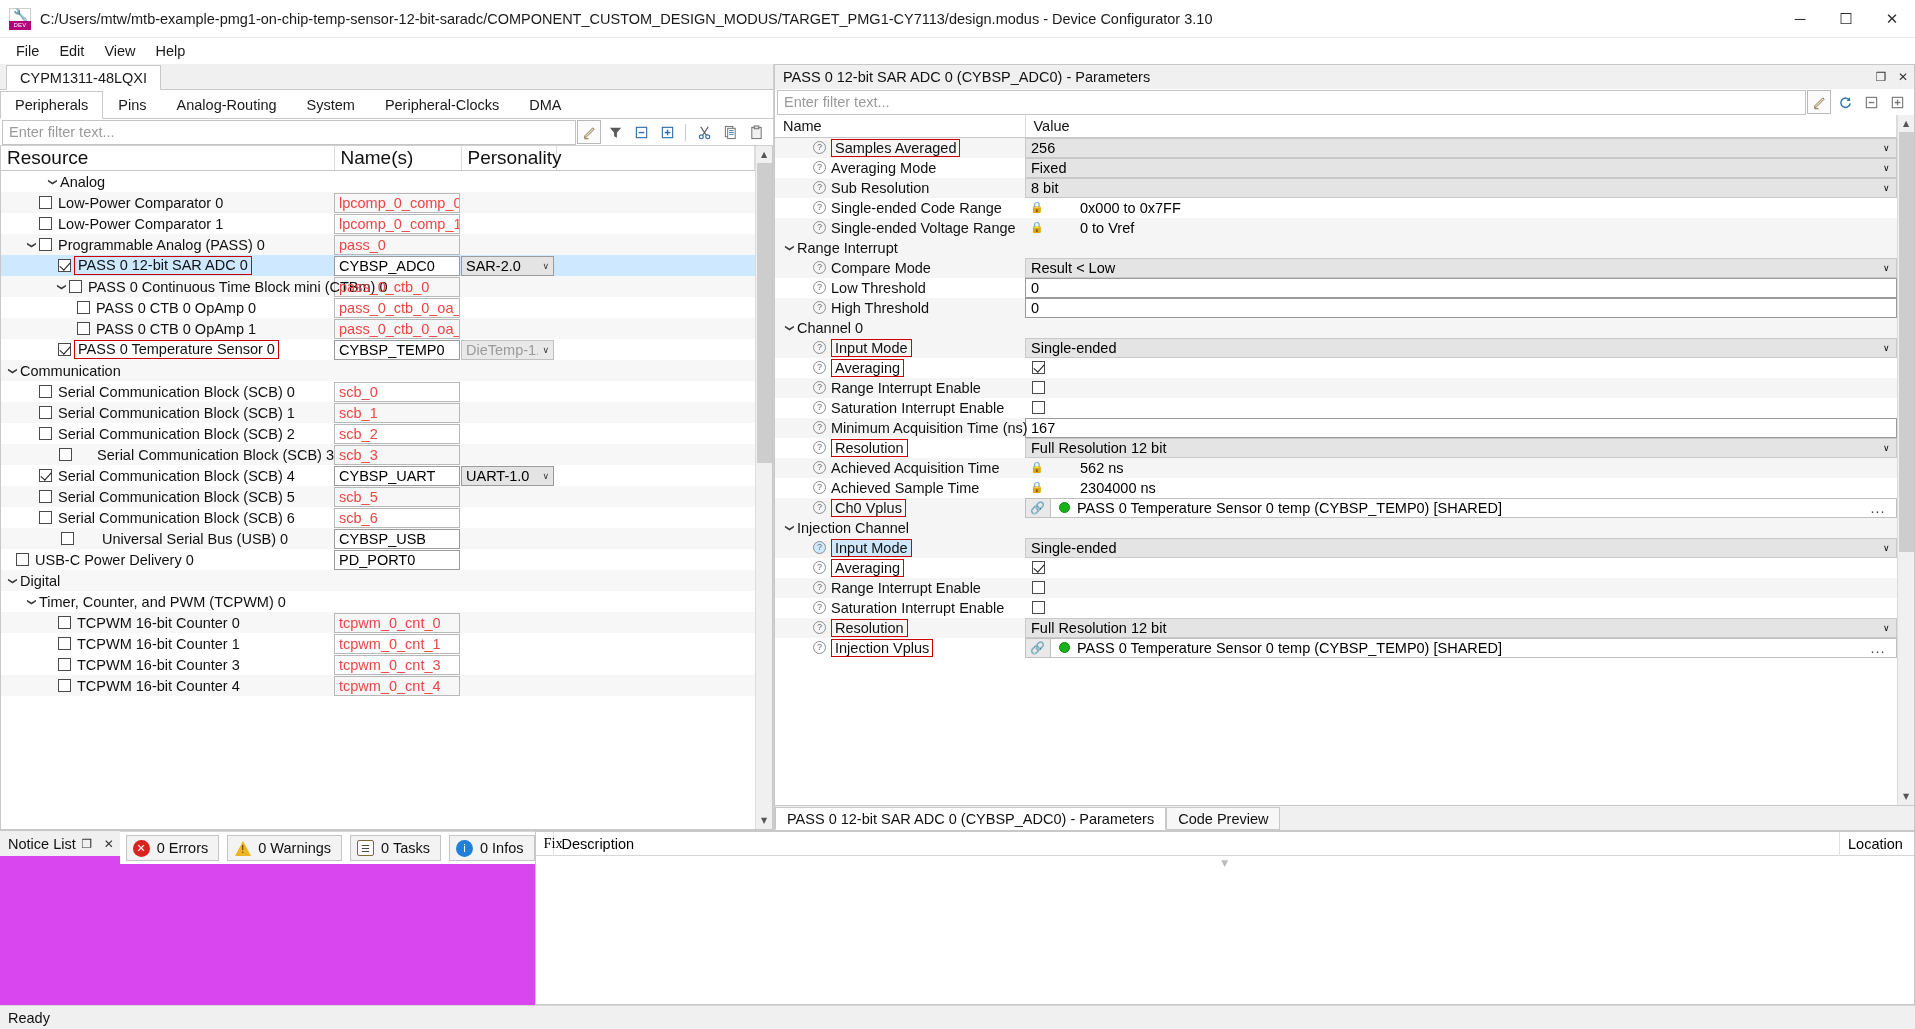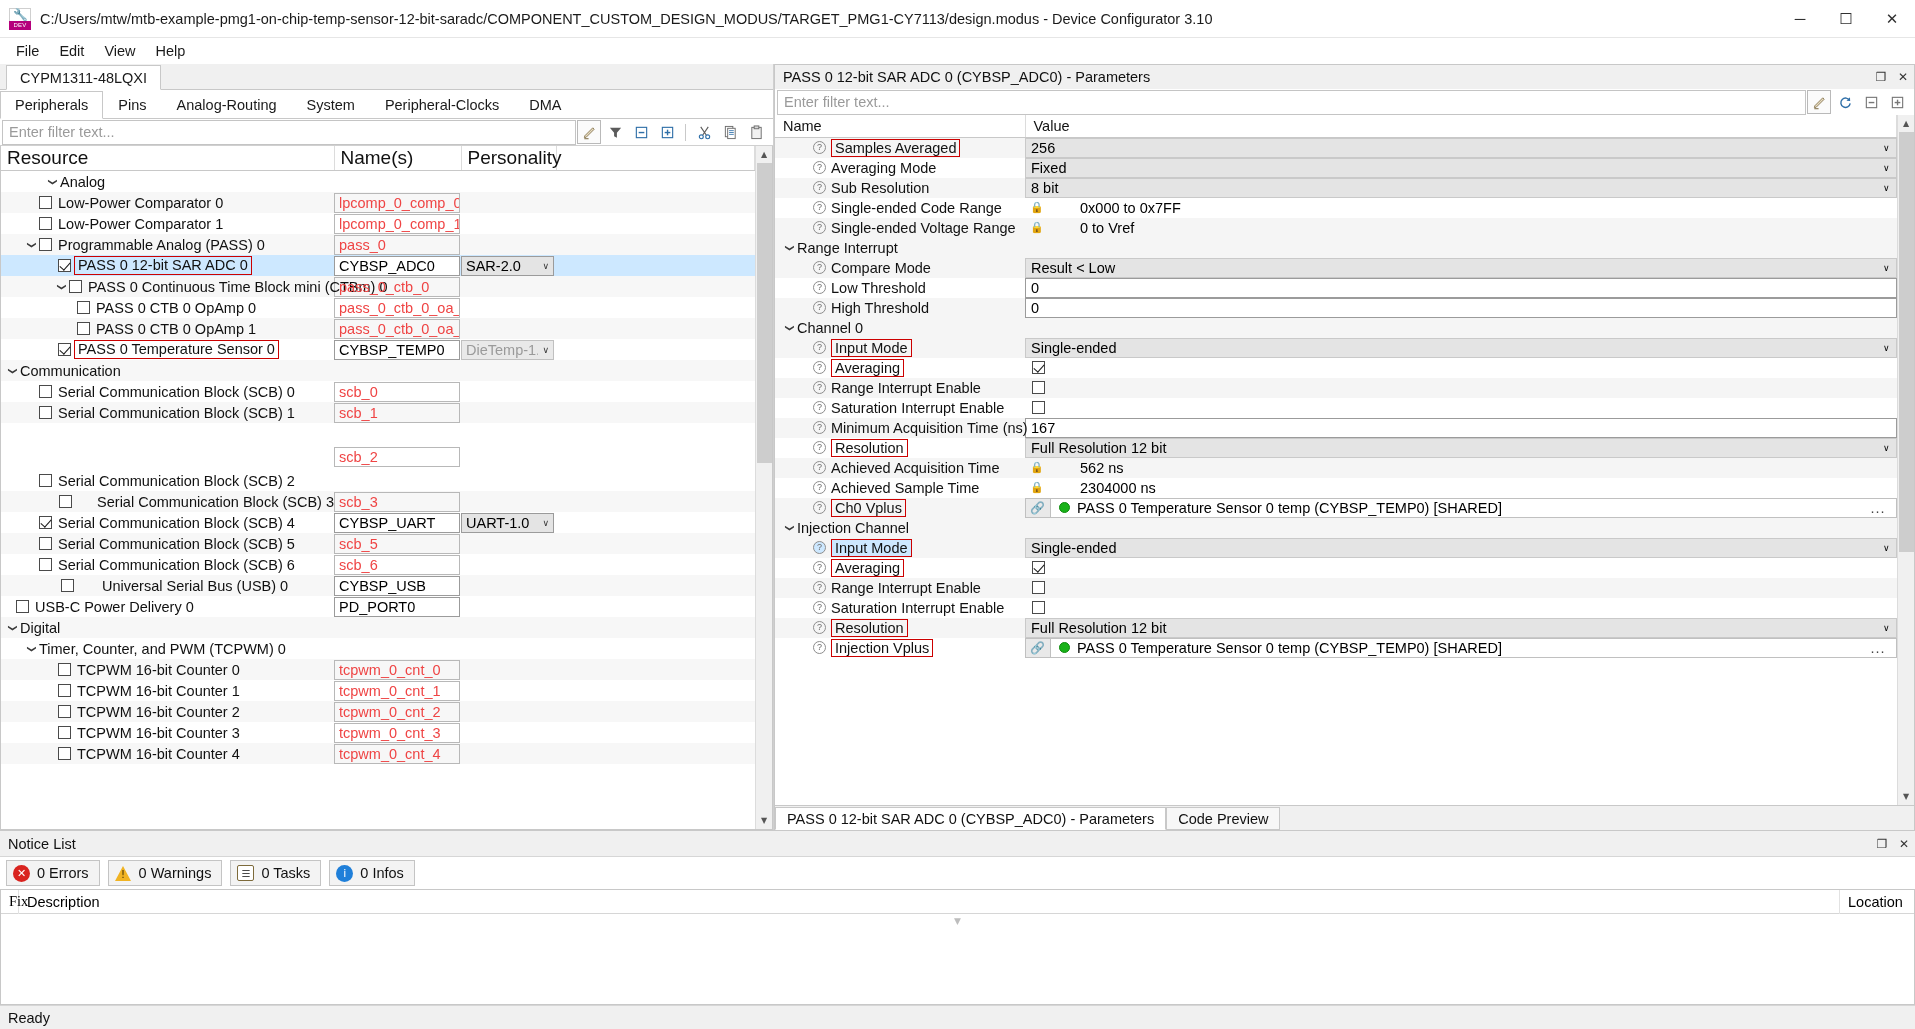--- a/index.html
+++ b/index.html
@@ -247,21 +247,21 @@
     border-left:1px solid #c8c8c8; border-right:1px solid #c8c8c8;
   }
   .rp-tab {
     height:23px; padding:0 11px; display:flex; align-items:center; font-size:14.5px;
     background:#f7f7f7; border:1px solid #c8c8c8; color:#111;
   }
   .rp-tab.active { background:#ffffff; border-bottom:1px solid #ffffff; }
 
   
   .notice {
-    height: 175px; min-height:175px; display:flex; flex-direction:column;
+    height: 175px; min-height:175px; display:flex; flex-direction:row;
     background:#d946ef; border-top:1px solid #c8c8c8;
   }
   .notice-header {
     height:25px; min-height:25px; display:flex; align-items:center; background:#f0f0f0;
   }
   .notice-title { flex:1 1 auto; padding-left:8px; font-size:14.5px; color:#111; }
   .notice-toolbar {
     height:33px; min-height:33px; display:flex; align-items:center; gap:8px;
     background:#ffffff; padding-left:6px; border-top:1px solid #d6d6d6;
   }
@@ -587,21 +587,21 @@
                     </div>
                   </td>
                   <td class="name-cell">
                     <div class="name-box ghost">scb_1</div>
                   </td>
                   <td class="pers-cell"></td>
                   <td></td>
                 </tr>
                 <tr>
                   <td class="res-cell">
-                    <div class="res-inner" style="padding-left: 23px; margin-top: 47px;">
+                    <div class="res-inner" style="padding-left: 23px;">
                       <span class="twisty"></span>
                       <span class="cbx"></span>
                       <span class="res-label">Serial Communication Block (SCB) 2</span>
                     </div>
                   </td>
                   <td class="name-cell">
                     <div class="name-box ghost">scb_2</div>
                   </td>
                   <td class="pers-cell"></td>
                   <td></td>
@@ -734,34 +734,20 @@
                 <tr>
                   <td class="res-cell">
                     <div class="res-inner" style="padding-left: 42px;">
                       <span class="twisty"></span>
                       <span class="cbx"></span>
                       <span class="res-label">TCPWM 16-bit Counter 1</span>
                     </div>
                   </td>
                   <td class="name-cell">
                     <div class="name-box ghost">tcpwm_0_cnt_1</div>
-                  </td>
-                  <td class="pers-cell"></td>
-                  <td></td>
-                </tr>
-                <tr class="alt">
-                  <td class="res-cell">
-                    <div class="res-inner" style="padding-left: 42px;">
-                      <span class="twisty"></span>
-                      <span class="cbx"></span>
-                      <span class="res-label">TCPWM 16-bit Counter 2</span>
-                    </div>
-                  </td>
-                  <td class="name-cell">
-                    <div class="name-box ghost">tcpwm_0_cnt_2</div>
                   </td>
                   <td class="pers-cell"></td>
                   <td></td>
                 </tr>
                 <tr>
                   <td class="res-cell">
                     <div class="res-inner" style="padding-left: 42px;">
                       <span class="twisty"></span>
                       <span class="cbx"></span>
                       <span class="res-label">TCPWM 16-bit Counter 3</span>

